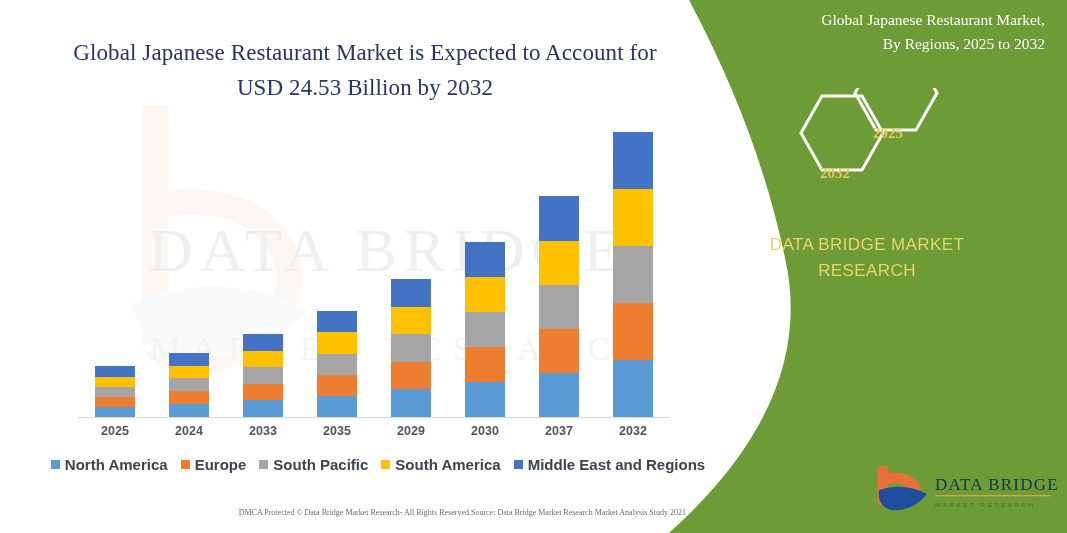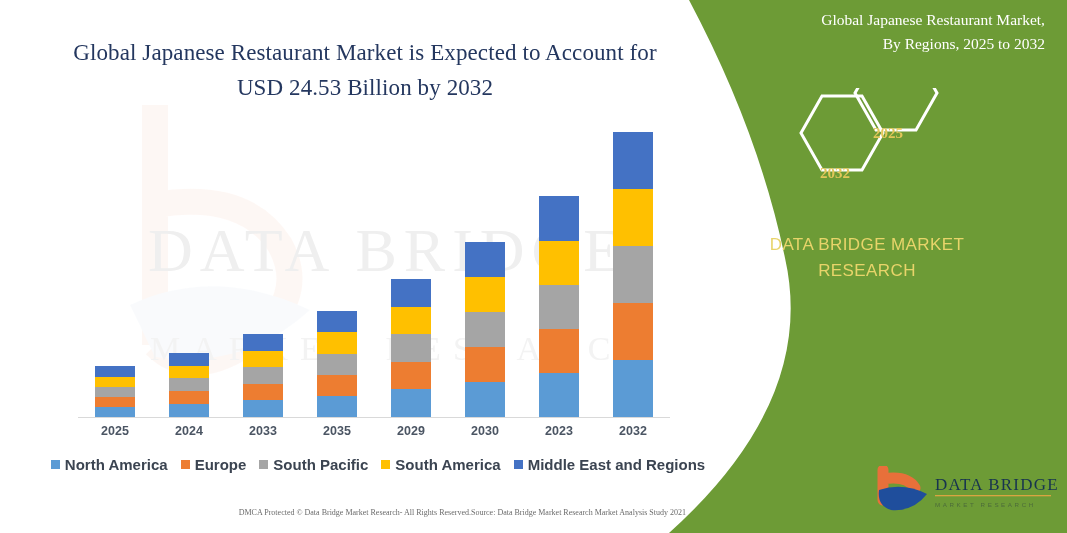--- a/index.html
+++ b/index.html
@@ -151,21 +151,21 @@
     <div class="axis-line"></div>
   </div>
 
   <div class="xlabels" id="xlabels">
       <div class="xlab">2025</div>
       <div class="xlab">2024</div>
       <div class="xlab">2033</div>
       <div class="xlab">2035</div>
       <div class="xlab">2029</div>
       <div class="xlab">2030</div>
-      <div class="xlab">2023</div>
+      <div class="xlab">2037</div>
       <div class="xlab">2032</div>
     </div>
 
   <div class="legend" id="legend">
       <div class="lg">
         <span class="lg-sw" style="background: rgb(91, 155, 213);"></span>
         <span class="lg-tx">North America</span>
       </div>
       <div class="lg">
         <span class="lg-sw" style="background: rgb(237, 125, 49);"></span>

